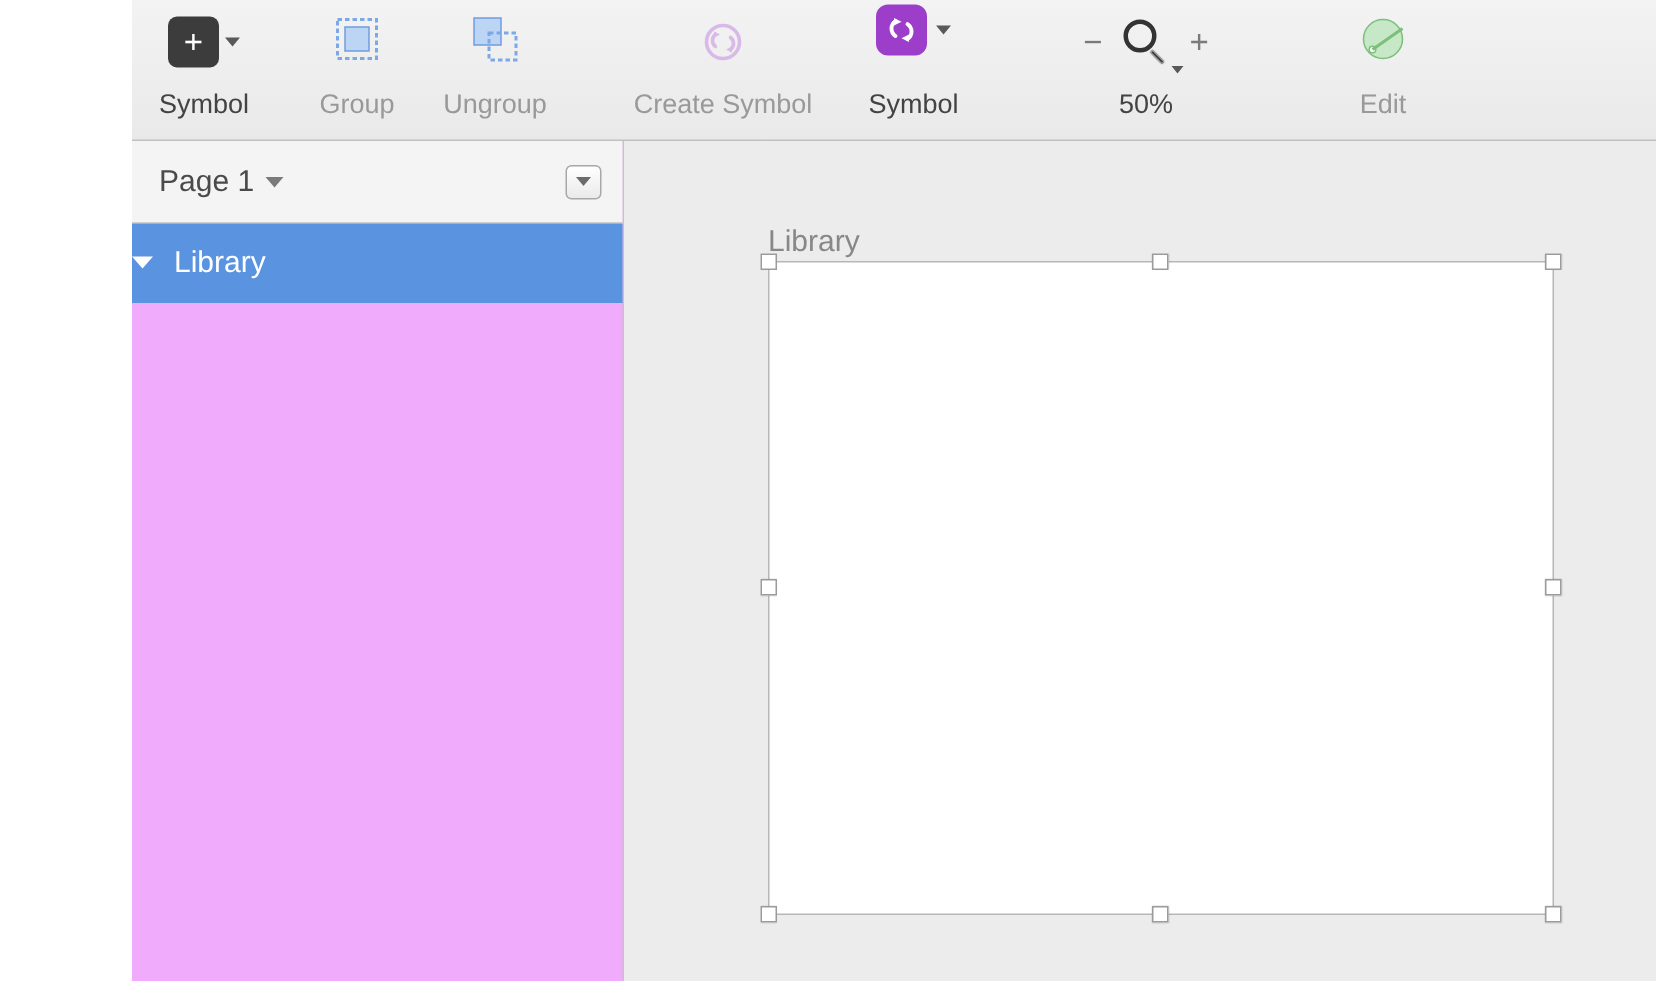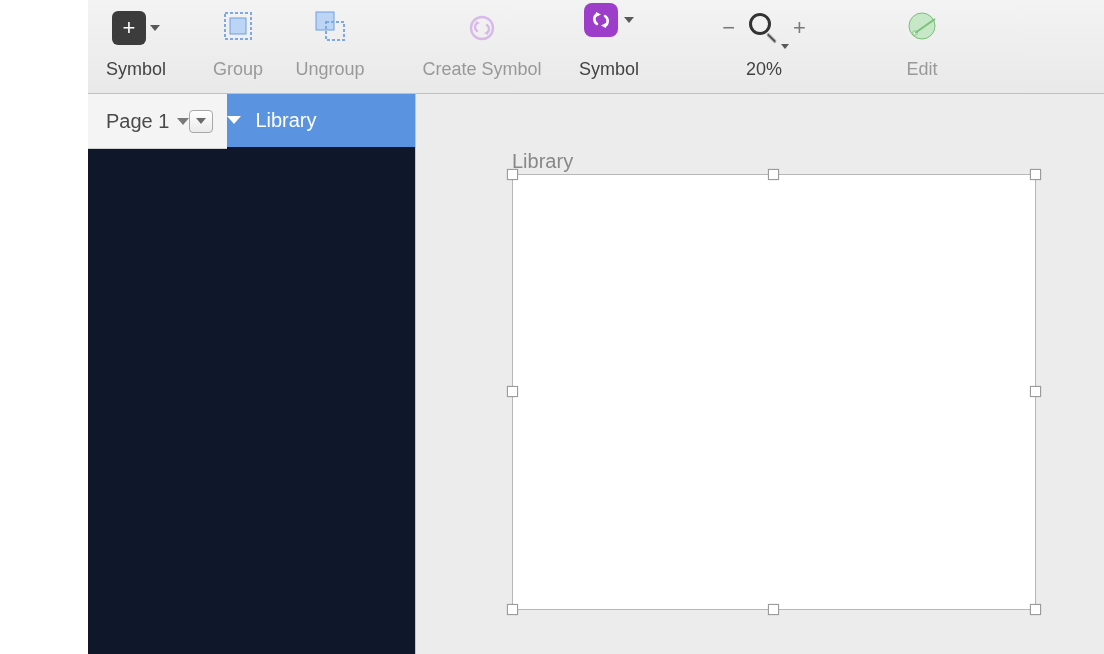--- a/index.html
+++ b/index.html
@@ -142,23 +142,24 @@
     
     .content-row {
       display: flex;
       flex: 1;
       margin-left: 88px;
     }
 
     
     .layers {
       width: 328px;
-      background: #0f172a;
+      background: #f0abfc;
       border-right: 1px solid #c4c4c4;
       display: flex;
+      flex-direction: column;
     }
 
     .page-header {
       height: 55px;
       display: flex;
       align-items: center;
       justify-content: space-between;
       padding: 0 14px 0 18px;
       background: #f4f4f4;
       border-bottom: 1px solid #cfcfcf;
@@ -376,21 +377,21 @@
         <div class="zoom-widget">
           <span class="zoom-pm">−</span>
           <span class="magnifier">
             <span class="circle"></span>
             <span class="handle"></span>
             <span class="dropdown"></span>
           </span>
           <span class="zoom-pm">+</span>
         </div>
       </div>
-      <span class="toolbar-label">20%</span>
+      <span class="toolbar-label">50%</span>
     </div>
 
     <div class="toolbar-gap-med"></div>
 
 
     <div style="width:18px;"></div>
 
     <div class="toolbar-item" style="width:48px;">
       <div class="toolbar-icon-wrap">
         <span>

